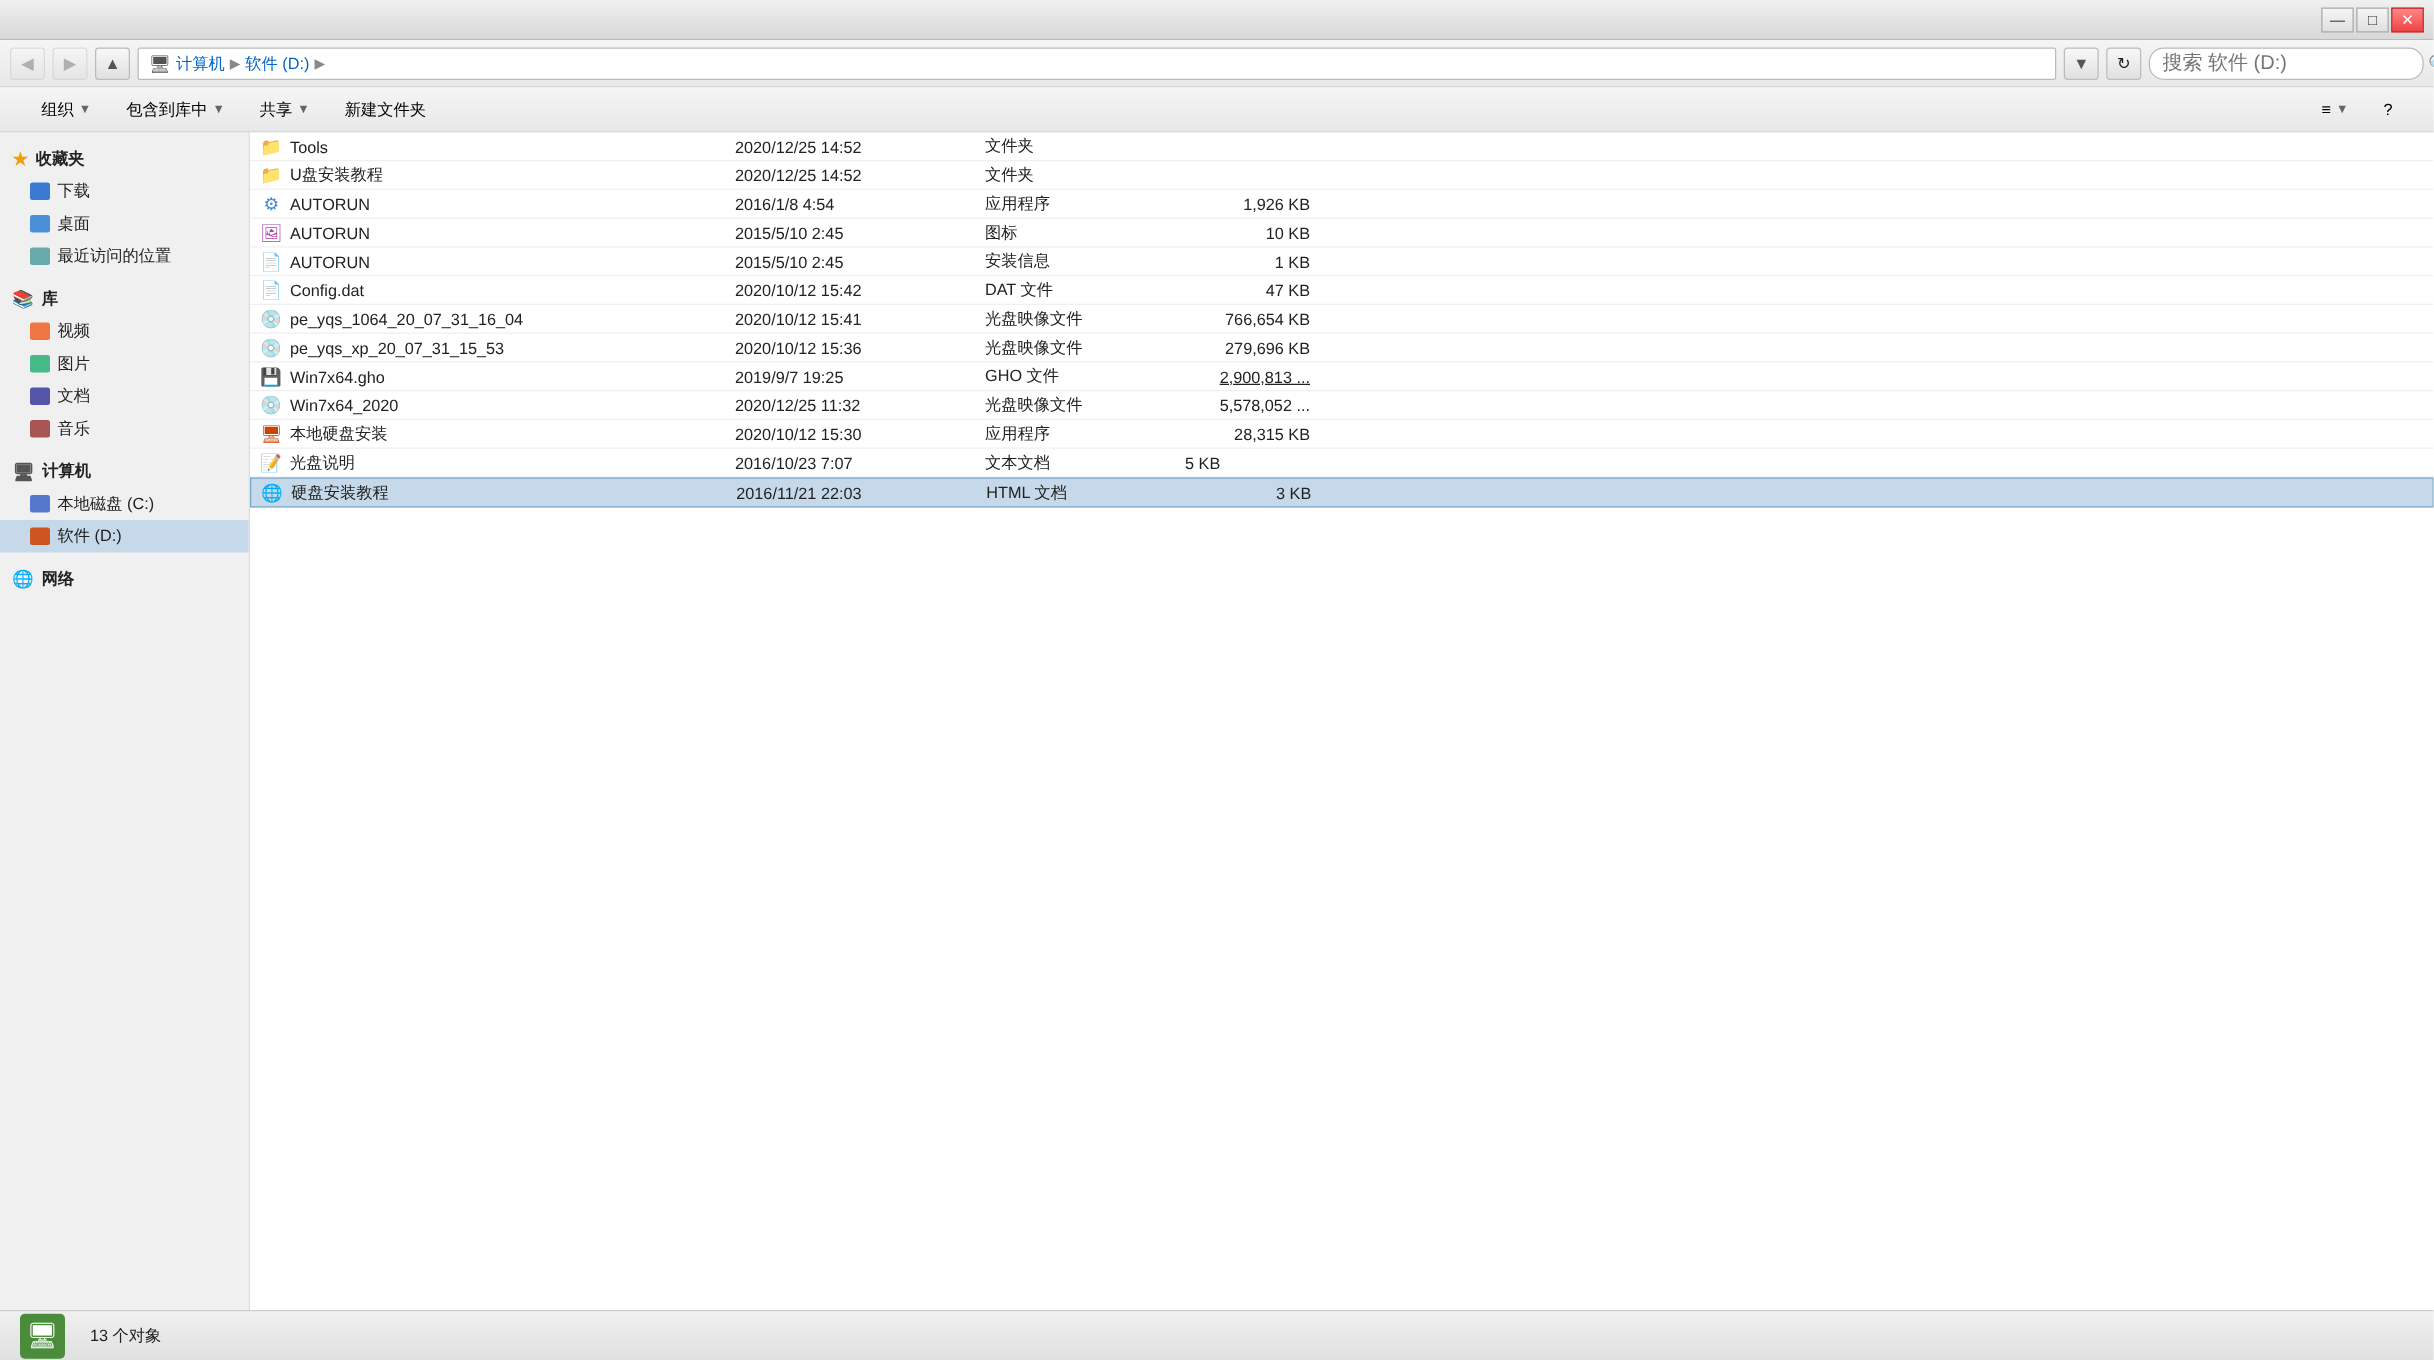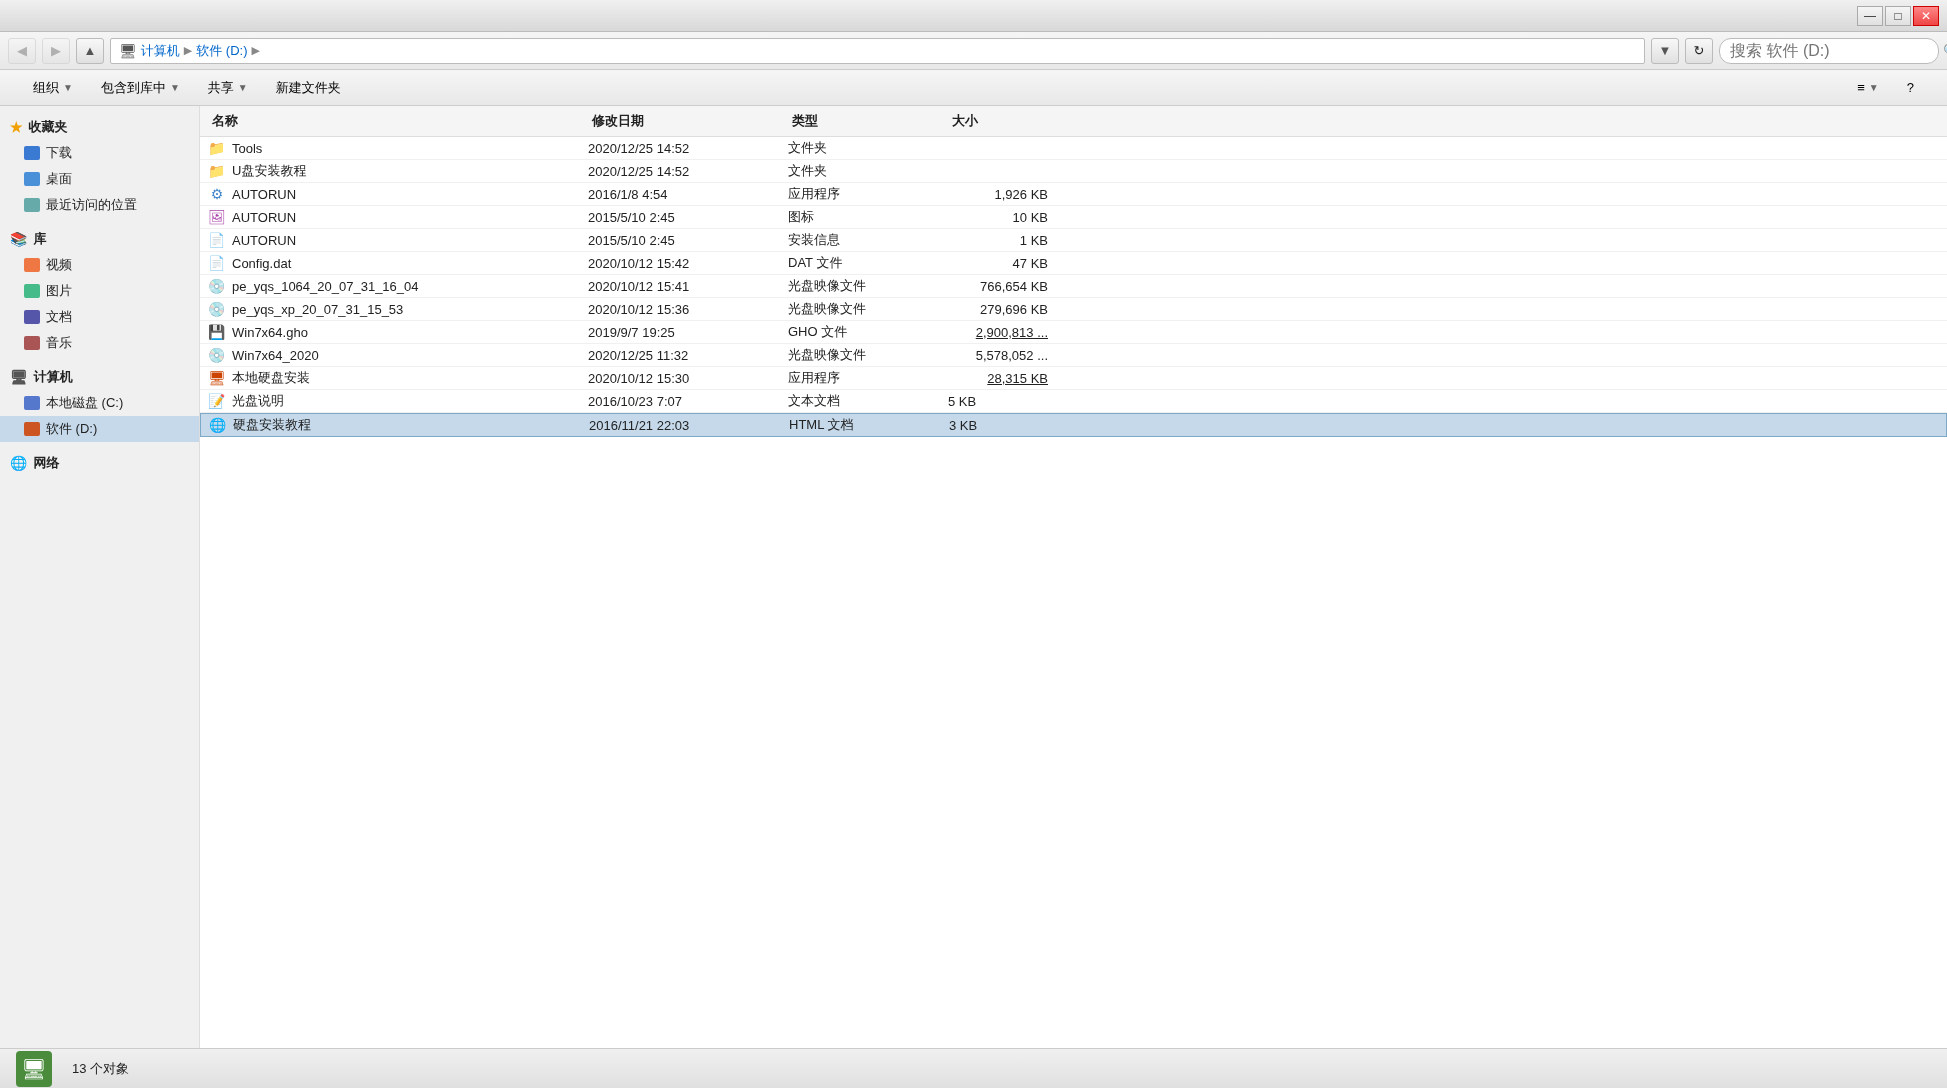--- a/index.html
+++ b/index.html
@@ -382,26 +382,20 @@
       <div class="sidebar-section-title">
         <span class="icon-network">🌐</span>
         <span>网络</span>
       </div>
     </div>
 
   </div>
 
   <div class="file-list-area">
 
-    <div class="file-list-header">
-      <div class="col-header">名称</div>
-      <div class="col-header">修改日期</div>
-      <div class="col-header">类型</div>
-      <div class="col-header">大小</div>
-    </div>
 
     <div id="file-rows-container">
         <div class="file-row">
     <div class="file-name-cell">
       <span class="file-icon" style="color:#f0b800">📁</span>
       <span>Tools</span>
     </div>
     <div>2020/12/25 14:52</div>
     <div>文件夹</div>
     <div style="text-align:right; padding-right:20px;"></div>
@@ -487,39 +481,39 @@
     <div>光盘映像文件</div>
     <div style="text-align:right; padding-right:20px;">5,578,052 ...</div>
   </div>
         <div class="file-row">
     <div class="file-name-cell">
       <span class="file-icon" style="color:#cc4400">🖥</span>
       <span>本地硬盘安装</span>
     </div>
     <div>2020/10/12 15:30</div>
     <div>应用程序</div>
-    <div style="text-align:right; padding-right:20px;text-decoration:underline;">28,315 KB</div>
+    <div style="text-align:right; padding-right:20px;">28,315 KB</div>
   </div>
         <div class="file-row">
     <div class="file-name-cell">
       <span class="file-icon" style="color:#336699">📝</span>
       <span>光盘说明</span>
     </div>
     <div>2016/10/23 7:07</div>
     <div>文本文档</div>
     <div style="padding-right:20px;">5 KB</div>
   </div>
         <div class="file-row selected">
     <div class="file-name-cell">
       <span class="file-icon" style="color:#cc6600">🌐</span>
       <span>硬盘安装教程</span>
     </div>
     <div>2016/11/21 22:03</div>
     <div>HTML 文档</div>
-    <div style="text-align:left; padding-right:20px;">3 KB</div>
+    <div style="text-align:right; padding-right:20px;">3 KB</div>
   </div>
       </div>
 
   </div>
 </div>
 
 <div class="status-bar">
   <div class="status-icon">🖥</div>
   <span>13 个对象</span>
 </div>

